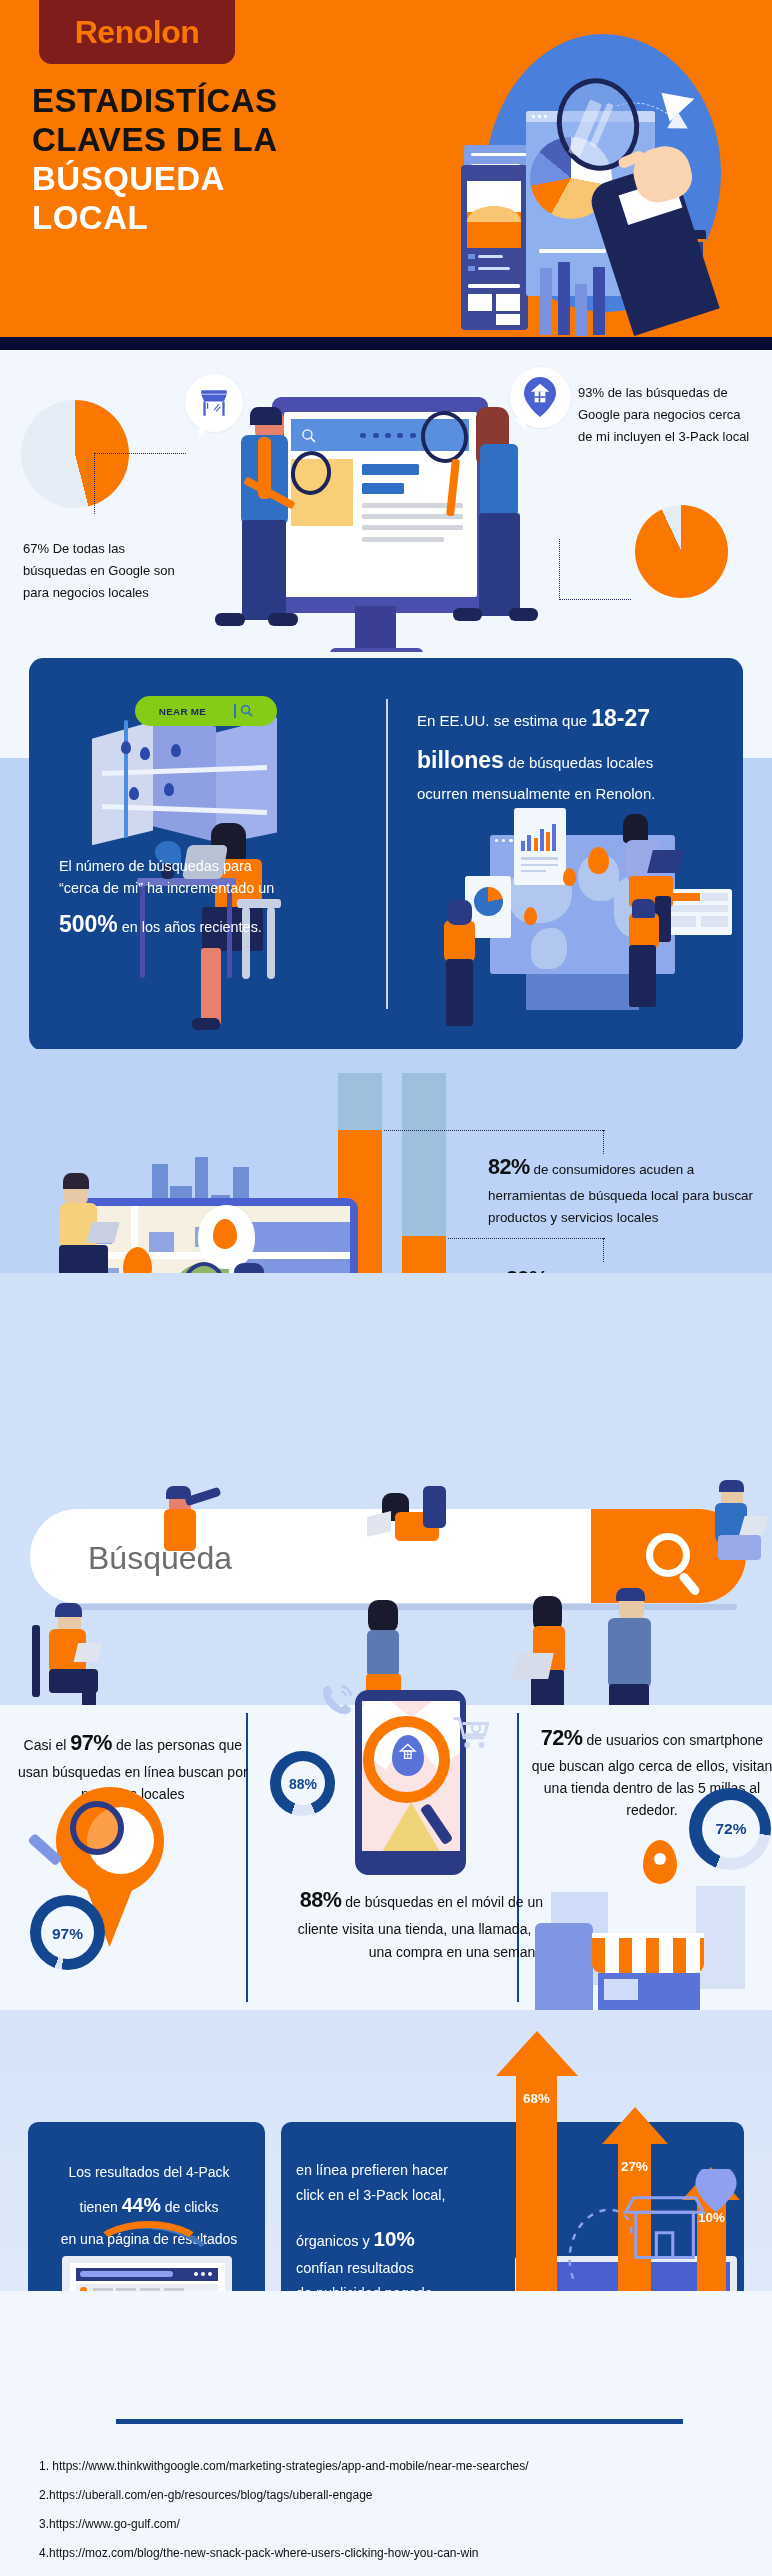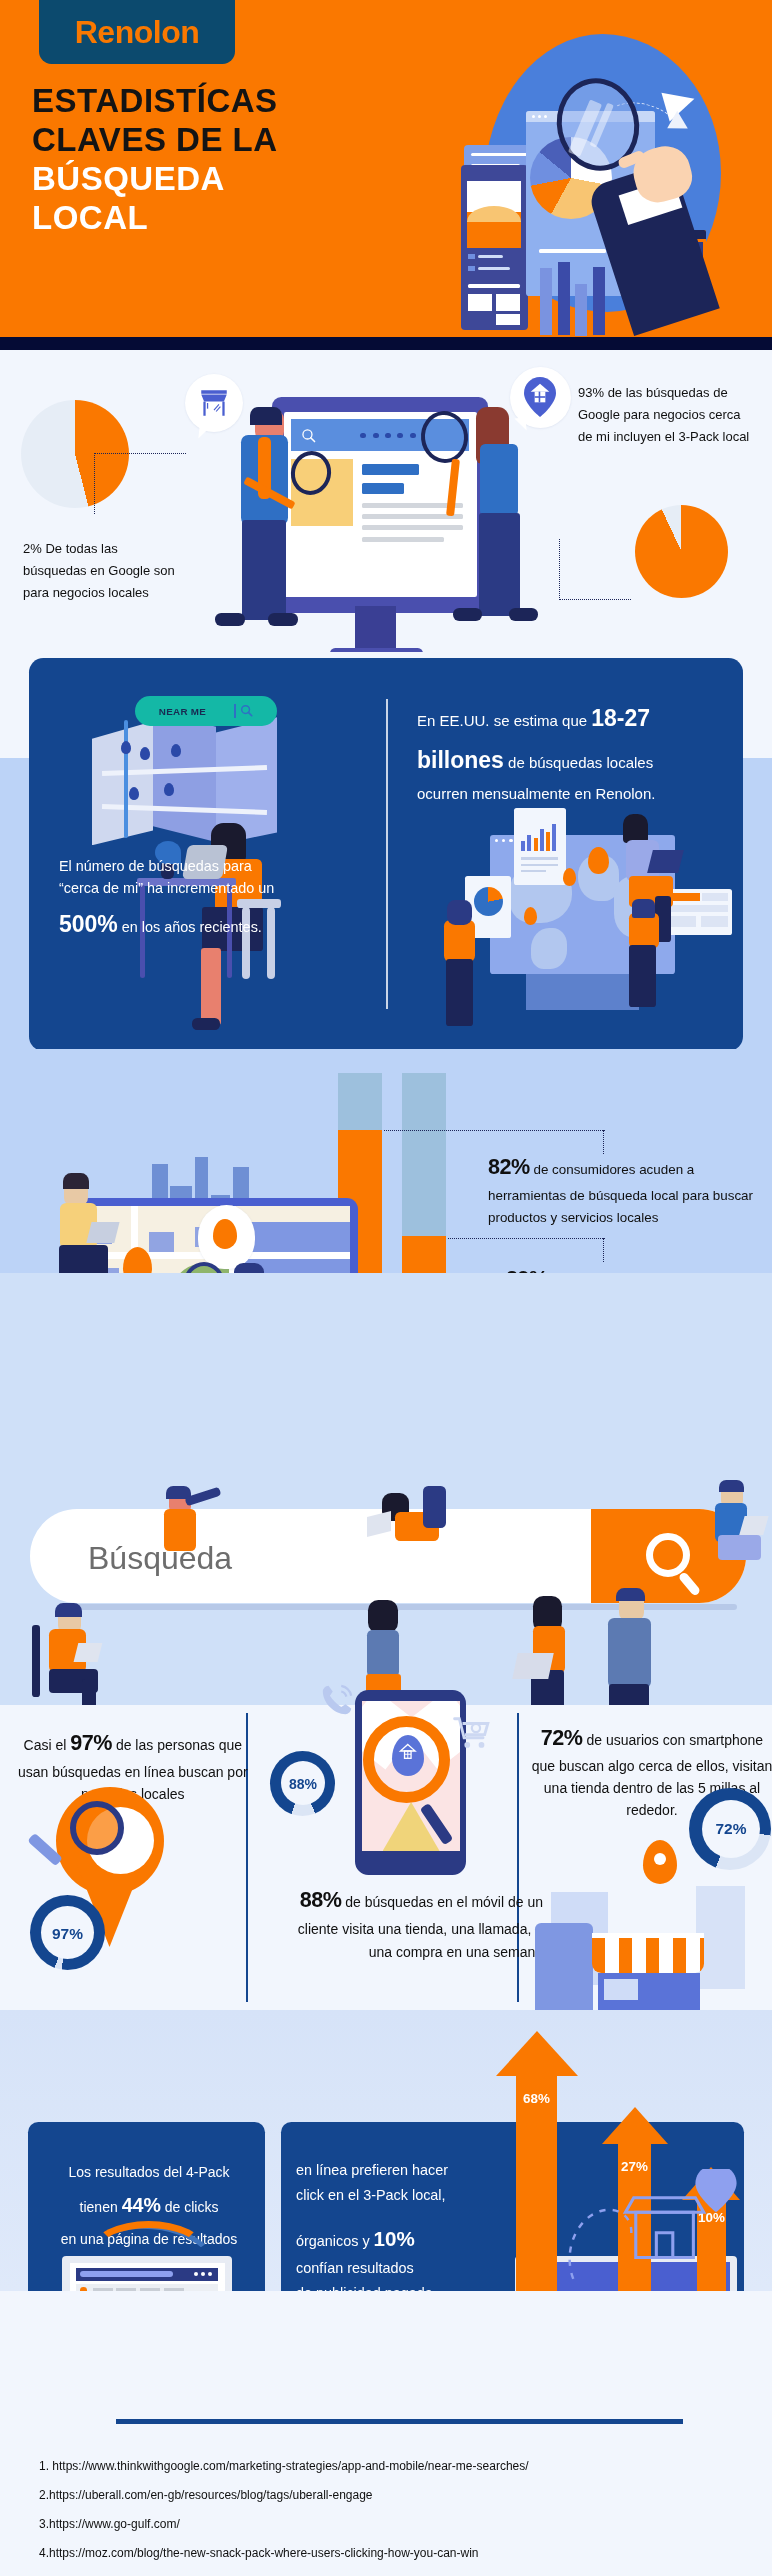--- a/index.html
+++ b/index.html
@@ -5,21 +5,21 @@
   * { box-sizing: border-box; margin:0; padding:0; }
   html,body { background:#ffffff; }
   body {
     width:773px; height:2576px; position:relative; overflow:hidden;
     font-family:"Liberation Sans", sans-serif;
     background:#f2f6fd;
   }
 
   
   .hdr { position:absolute; left:0; top:0; width:773px; height:337px; background:#FA7800; overflow:hidden; }
-  .logo-card { position:absolute; left:39px; top:0; width:196px; height:64px; background:#0c4a6e;
+  .logo-card { position:absolute; left:39px; top:0; width:196px; height:64px; background:#7f1d1d;
                border-radius:0 0 12.4px 12.4px; display:flex; align-items:center; justify-content:center; }
   .logo-text { color:#FA7800; font-size:32px; font-weight:bold; letter-spacing:-0.5px; }
   .hdr-title { position:absolute; left:32px; top:82px; width:330px; }
   .hdr-title .l { display:block; font-weight:bold; font-size:33px; line-height:1.18; letter-spacing:0.5px; }
   .hdr-title .dark { color:#141414; }
   .hdr-title .light { color:#ffffff; }
   .navy-bar { position:absolute; left:0; top:337px; width:773px; height:13.4px; background:#050b35; }
 
   
   .hero-art { position:absolute; right:5.2px; top:15.5px; width:402px; height:309px; }
@@ -82,21 +82,21 @@
   .person { position:absolute; }
   .p-body { position:absolute; border-radius:5.2px; }
   .mgsm { position:absolute; border:4.6px solid #1c2558; border-radius:50%; }
   .mghandle { position:absolute; background:#FA7800; border-radius:2.6px; }
 
   
   .sec3-bg-top { position:absolute; left:0; top:652px; width:773px; height:106px; background:#f2f6fd; }
   .sec3-bg-bot { position:absolute; left:0; top:758px; width:773px; height:291px; background:#bcd3f7; }
   .bluepanel { position:absolute; left:29px; top:658px; width:714px; height:393px; background:#14468f; border-radius:14.4px; overflow:hidden; }
   .bp-divider { position:absolute; left:386px; top:699px; width:1.5px; height:310px; background:#e9eef8; opacity:.85; }
-  .nearme-box { position:absolute; left:135px; top:696px; width:142px; height:30px; background:#14b8a6; border-radius:15px; display:flex; align-items:center; justify-content:center; gap:28px; }
+  .nearme-box { position:absolute; left:135px; top:696px; width:142px; height:30px; background:#84cc16; border-radius:15px; display:flex; align-items:center; justify-content:center; gap:28px; }
   .nearme-txt { font-size:9.8px; font-weight:bold; color:#182b52; letter-spacing:0.3px; }
   .nm-sep { width:1.5px; height:14.4px; background:#2f6fc4; }
   .maps { position:absolute; left:92px; top:711px; width:185px; height:155px; }
   .mapfold { position:absolute; background:#8e9fe3; }
   .mappin { position:absolute; width:10.3px; height:13.4px; background:#2b49a8; border-radius:50% 50% 50% 50% / 58% 58% 42% 42%; }
   .mappin:after { content:''; position:absolute; left:3.1px; top:9.3px; border-left:2.1px solid transparent; border-right:2.1px solid transparent; border-top:4.6px solid #2b49a8; }
   .sec3-txtL { position:absolute; left:59px; top:856px; width:309px; color:#fff; }
   .sec3-txtL p { font-size:14.4px; line-height:1.5; }
   .big500 { font-size:23px; font-weight:bold; }
   .sec3-txtR { position:absolute; left:417px; top:702px; width:309px; color:#fff; }
@@ -260,21 +260,21 @@
 <div class="sec2"></div>
 
 <div class="pie46"></div>
 <div class="pie93"></div>
 
 <div class="dleft-h"></div>
 <div class="dleft"></div>
 <div class="drv"></div>
 <div class="drh"></div>
 
-<div class="txt46">2% De todas las búsquedas en Google son para negocios locales</div>
+<div class="txt46">67% De todas las búsquedas en Google son para negocios locales</div>
 <div class="txt93">93% de las búsquedas de Google para negocios cerca de mi incluyen el 3-Pack local</div>
 
 <div class="bubble" style="left:185px;top:374px;width:58px;height:58px;"></div>
 <div class="bub-tail" style="left:199px;top:426px;transform:rotate(6deg);"></div>
 <svg style="position:absolute;left:197px;top:386px;" width="34" height="34" viewBox="0 0 24 24">
   <rect x="3" y="3" width="18" height="2.5" fill="#4a5fd0"></rect>
   <path d="M3 6 h18 l-2 5 H5 Z" fill="#4a5fd0"></path>
   <rect x="4.5" y="11" width="1.6" height="10" fill="#4a5fd0"></rect>
   <rect x="17.9" y="11" width="1.6" height="10" fill="#4a5fd0"></rect>
   <rect x="7" y="12" width="0.9" height="4" fill="#4a5fd0"></rect>

